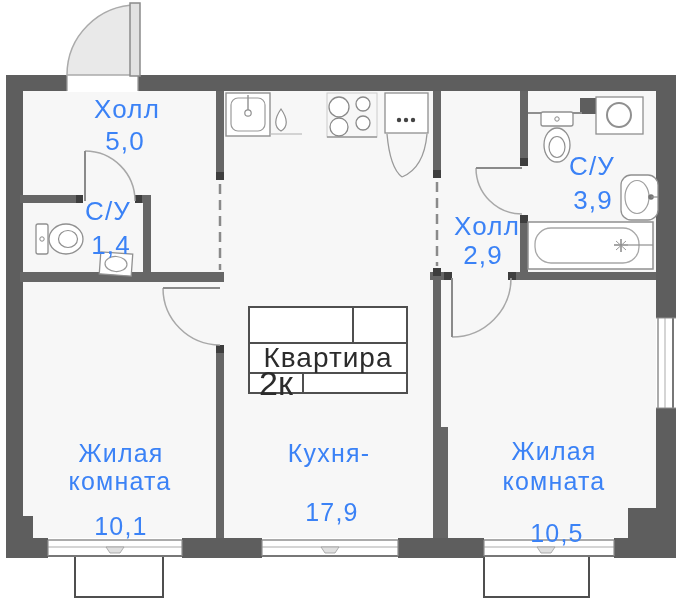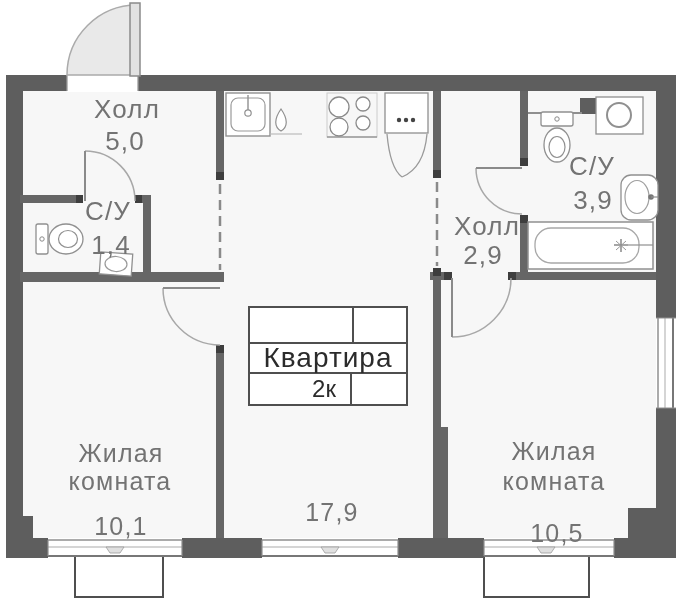--- a/index.html
+++ b/index.html
@@ -3,35 +3,35 @@
 <meta charset="utf-8">
 <style>
   html,body{margin:0;padding:0;background:#fff;}
   .stage{
     position:relative;width:682px;height:600px;background:#ffffff;overflow:hidden;
     font-family:"Liberation Sans", sans-serif;
   }
   .stage svg{position:absolute;left:0;top:0;}
   .lbl{
     position:absolute;transform:translate(-50%,-50%);
-    color:#737373;letter-spacing:1.2px;white-space:nowrap;line-height:1;
+    color:#3b82f6;letter-spacing:1.2px;white-space:nowrap;line-height:1;
   }
   .sz26{font-size:26px;}
   .sz25{font-size:25px;}
   
   .tblock{
     position:absolute;left:248px;top:306px;width:160px;background:#ffffff;
     border:2px solid #4f4f4f;box-sizing:border-box;color:#2b2b2b;
   }
   .tb-row{display:flex;box-sizing:border-box;align-items:center;}
   .tb-row1{height:36px;border-bottom:2px solid #4f4f4f;}
   .tb-c1{width:104px;height:100%;border-right:2px solid #4f4f4f;box-sizing:border-box;}
   .tb-c2{flex:1;height:100%;}
   .tb-row2{height:30px;border-bottom:2px solid #4f4f4f;justify-content:center;font-size:28px;letter-spacing:1px;}
-  .tb-row3{height:30px;font-size:24px;padding-left:48px;}
+  .tb-row3{height:18px;font-size:34px;}
   .tb-k{width:54px;height:100%;border-right:2px solid #4f4f4f;box-sizing:border-box;
         display:flex;align-items:center;justify-content:center;}
   .tb-v{flex:1;text-align:right;padding-right:8px;letter-spacing:1px;}
 </style>
 </head>
 <body>
 
 <div class="stage">
 
   <svg width="682" height="600" viewBox="0 0 682 600">
@@ -236,20 +236,21 @@
   <div class="lbl sz26" style="left:487px;top:226px;">Холл</div>
   <div class="lbl sz26" style="left:483px;top:255px;">2,9</div>
 
   <div class="lbl sz26" style="left:592px;top:166px;">С/У</div>
   <div class="lbl sz26" style="left:593px;top:200px;">3,9</div>
 
   <div class="lbl sz25" style="left:121px;top:453px;">Жилая</div>
   <div class="lbl sz25" style="left:120px;top:481px;">комната</div>
   <div class="lbl sz25" style="left:121px;top:526px;">10,1</div>
 
+  <div class="lbl sz25" style="left:329px;top:453px;">Кухня-</div>
   <div class="lbl sz25" style="left:332px;top:512px;">17,9</div>
 
   <div class="lbl sz25" style="left:554px;top:451px;">Жилая</div>
   <div class="lbl sz25" style="left:554px;top:481px;">комната</div>
   <div class="lbl sz25" style="left:557px;top:533px;">10,5</div>
 
   <div class="tblock">
     <div class="tb-row tb-row1">
       <div class="tb-c1"></div>
       <div class="tb-c2"></div>

